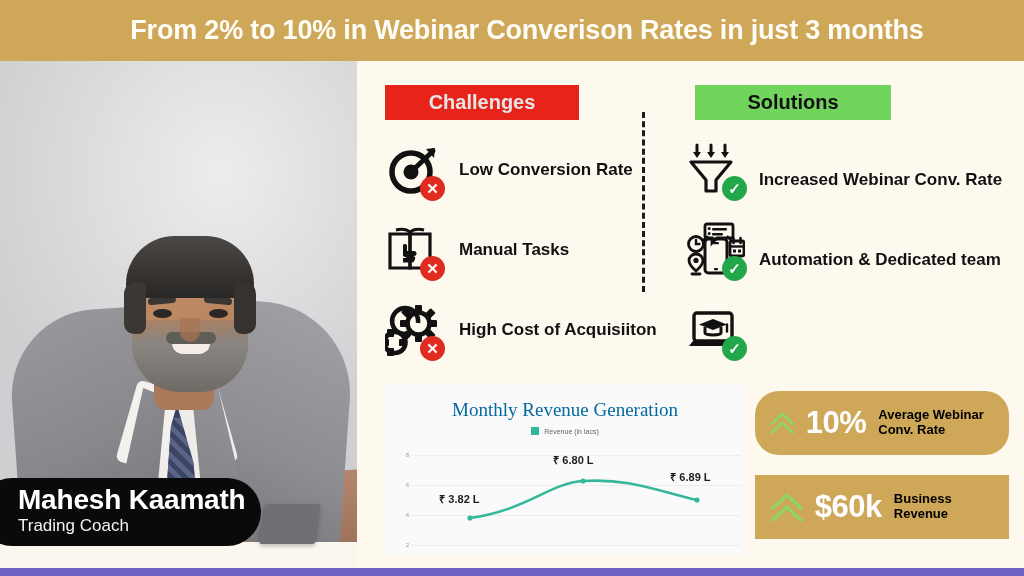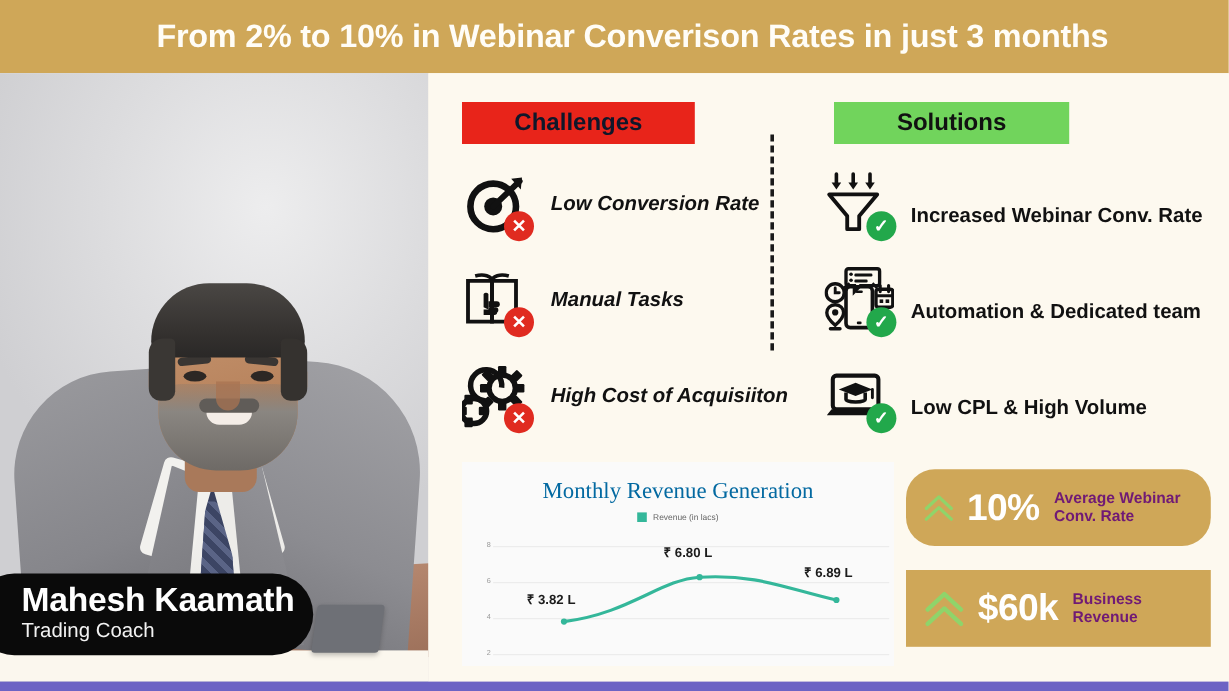--- a/index.html
+++ b/index.html
@@ -142,32 +142,32 @@
 
   
   .panel{
     position:absolute;left:357px;top:61px;width:667px;height:507px;background:#FDF9EF;
   }
 
   .chip{
     position:absolute;height:35px;display:flex;align-items:center;justify-content:center;
     font-size:20px;font-weight:bold;
   }
-  .chip-challenges{left:28px;top:24px;width:194px;background:#E8241A;color:#0f172a;}
+  .chip-challenges{left:28px;top:24px;width:194px;background:#E8241A;color:#e5e5e5;}
   .chip-solutions{left:338px;top:24px;width:196px;background:#71D45C;color:#111111;}
 
   .divider{
     position:absolute;left:285px;top:51px;width:0;height:180px;
     border-left:3px dashed #1B1B1B;
   }
 
   .row{position:absolute;display:flex;align-items:center;}
   .row .icon-wrap{position:relative;width:58px;height:58px;flex:0 0 58px;}
   .row .label{font-size:17px;font-weight:bold;color:#111111;white-space:nowrap;}
-  .col-left .label{margin-left:16px;font-style:italic;}
+  .col-left .label{margin-left:16px;}
   .col-right .label{margin-left:14px;margin-top:20px;}
 
   .badge{
     position:absolute;right:-2px;bottom:-2px;width:25px;height:25px;border-radius:50%;
     display:flex;align-items:center;justify-content:center;
     color:#fff;font-size:15px;font-weight:bold;line-height:1;
   }
   .badge-x{background:#E02B20;}
   .badge-check{background:#22A84B;}
 
@@ -212,21 +212,21 @@
     position:absolute;left:398px;width:254px;height:64px;background:#CFA758;
     display:flex;align-items:center;padding-left:14px;box-sizing:border-box;
   }
   .stat1{top:330px;border-radius:24px;}
   .stat2{top:414px;}
   .stat-value{
     color:#FFFFFF;font-size:31px;font-weight:bold;margin-left:10px;letter-spacing:-.5px;
     white-space:nowrap;
   }
   .stat-desc{
-    color:#701a75;font-size:13px;font-weight:bold;line-height:1.12;margin-left:12px;
+    color:#000000;font-size:13px;font-weight:bold;line-height:1.12;margin-left:12px;
   }
 
   
   .bottom-strip{position:absolute;left:0;top:568px;width:1024px;height:8px;background:#6C63C4;}
 </style>
 </head>
 <body>
 
 <div class="slide">
 
@@ -399,21 +399,20 @@
       <div class="icon-wrap">
         <svg class="gl" width="58" height="58" viewBox="0 0 58 58">
           <rect x="7" y="12" width="38" height="28" rx="3" fill="none" stroke="#111" stroke-width="3.4"></rect>
           <path d="M2 45 H50 L46 40 H6 Z" fill="#111"></path>
           <path d="M26 18 L40 23.5 L26 29 L12 23.5 Z" fill="#111"></path>
           <path d="M18 26 v6 c0 2.6 16 2.6 16 0 v-6" fill="none" stroke="#111" stroke-width="3"></path>
           <path d="M40 23.5 v7" stroke="#111" stroke-width="2.4" stroke-linecap="round"></path>
         </svg>
         <div class="badge badge-check">✓</div>
       </div>
-      <div class="label">Low CPL &amp; High Volume</div>
     </div>
 
     <div class="chart-card">
       <div class="chart-title">Monthly Revenue Generation</div>
       <div class="chart-legend">
         <span class="legend-swatch"></span>
         <span class="legend-text">Revenue (in lacs)</span>
       </div>
       <div class="chart-plot">
         <div class="gridline" style="top:14px"></div>

